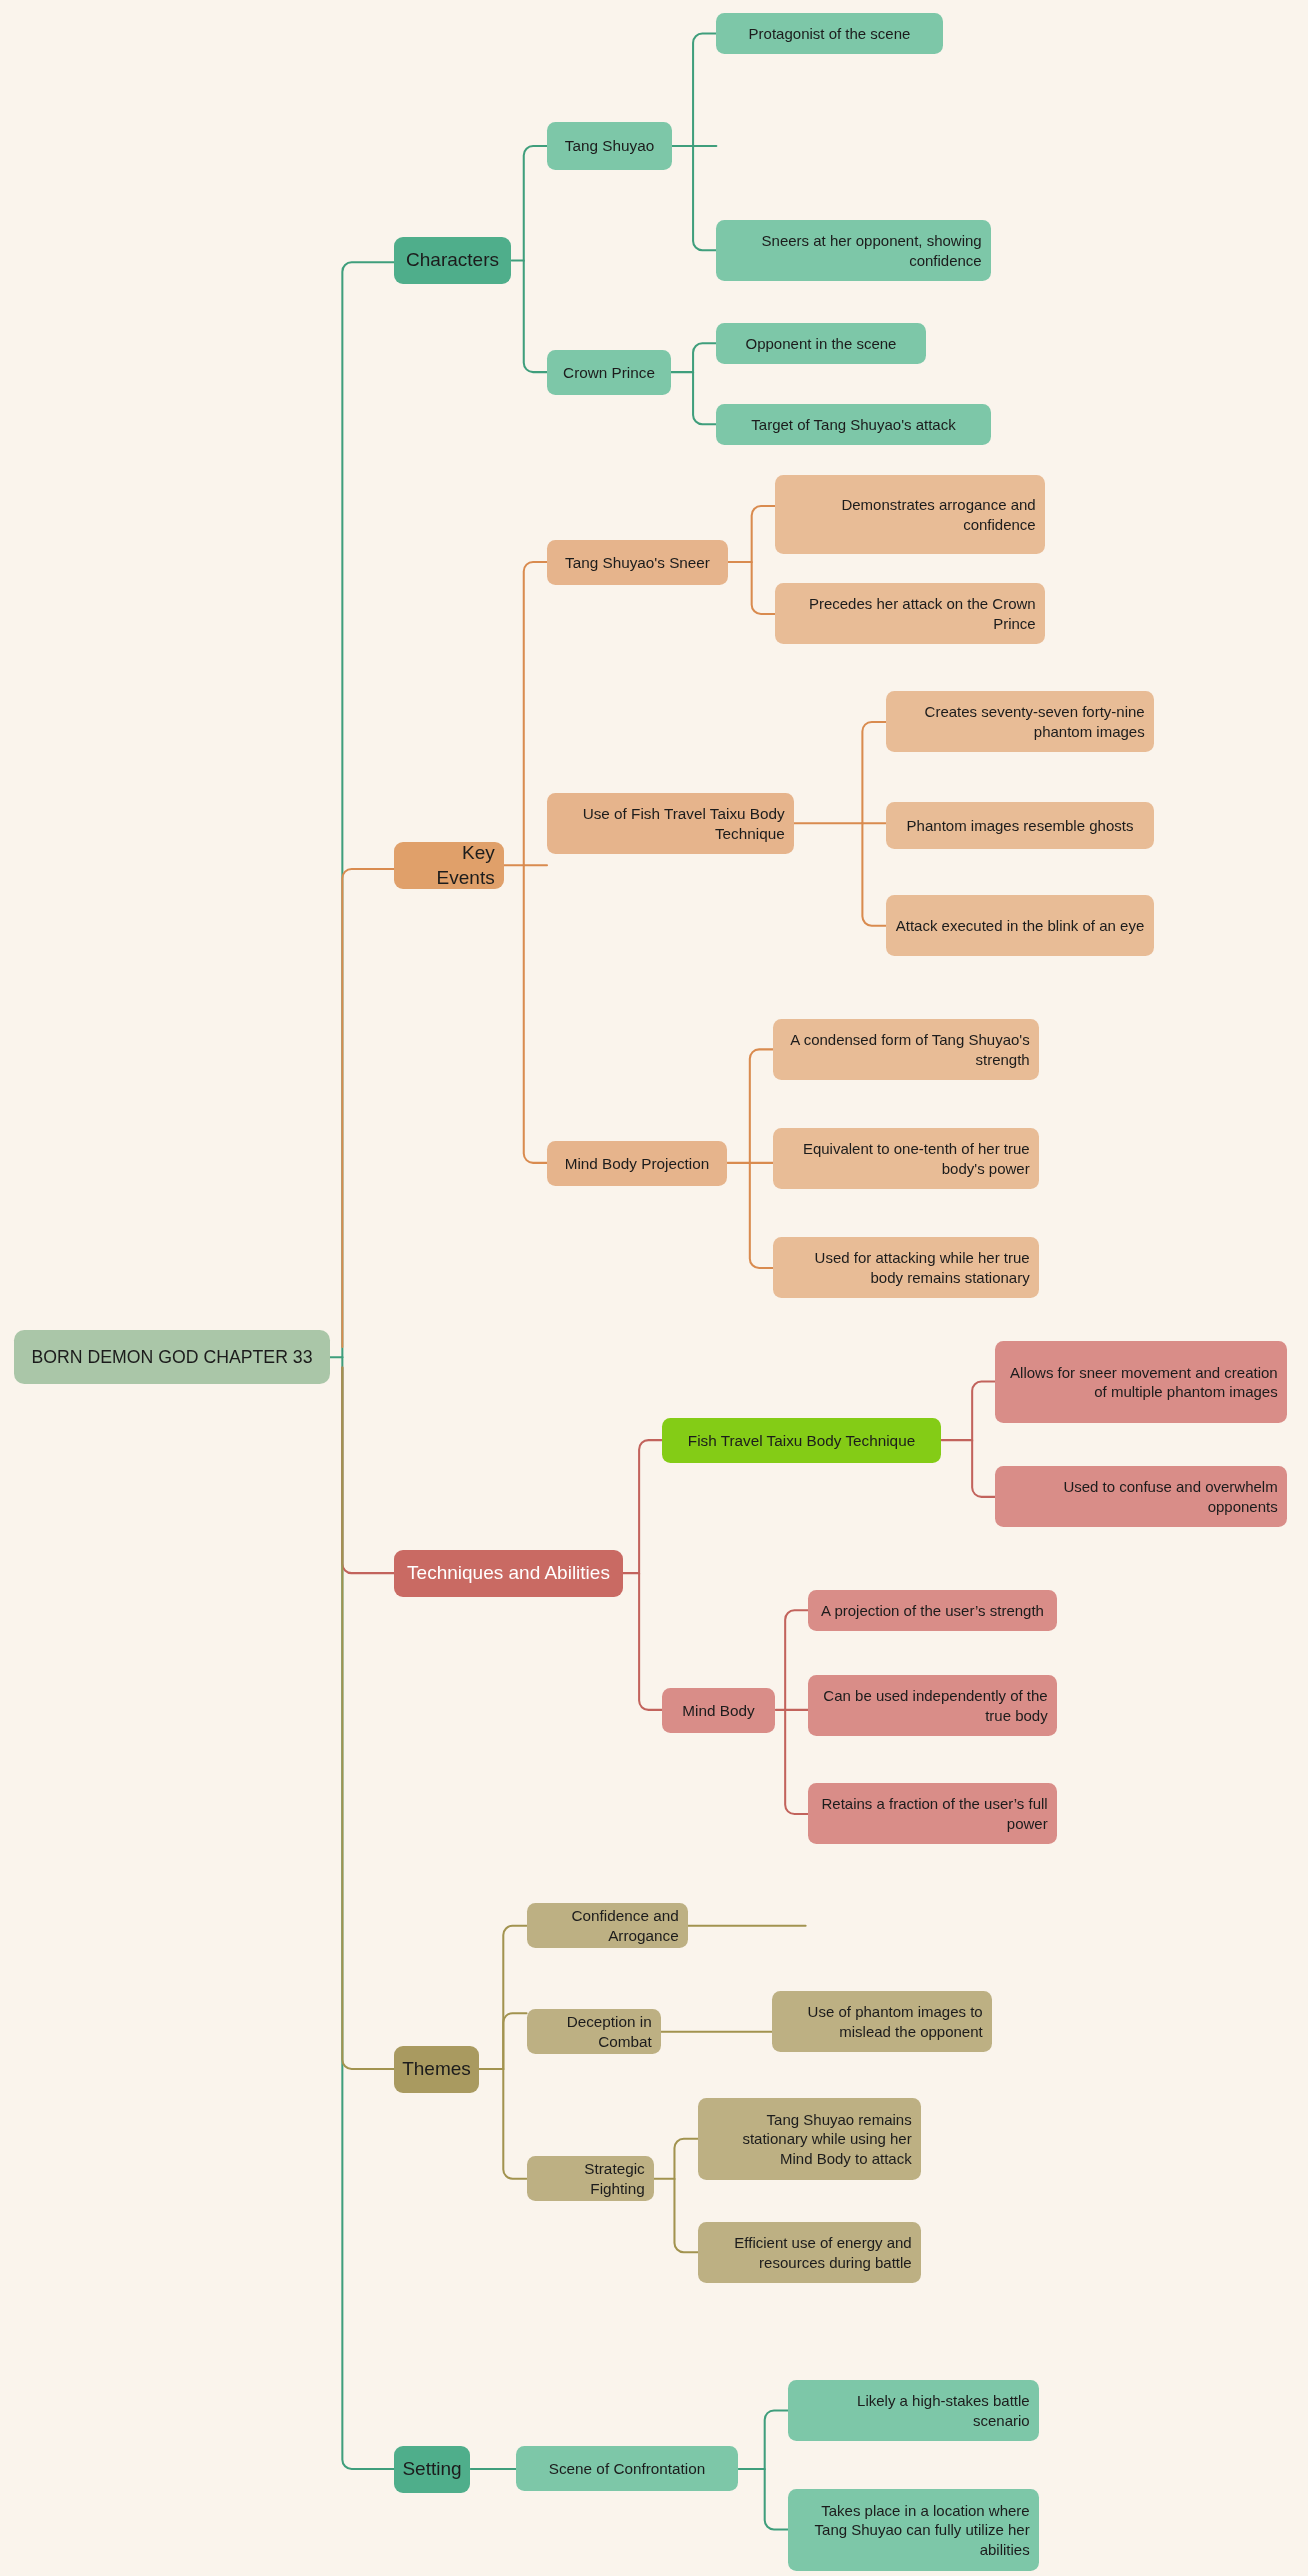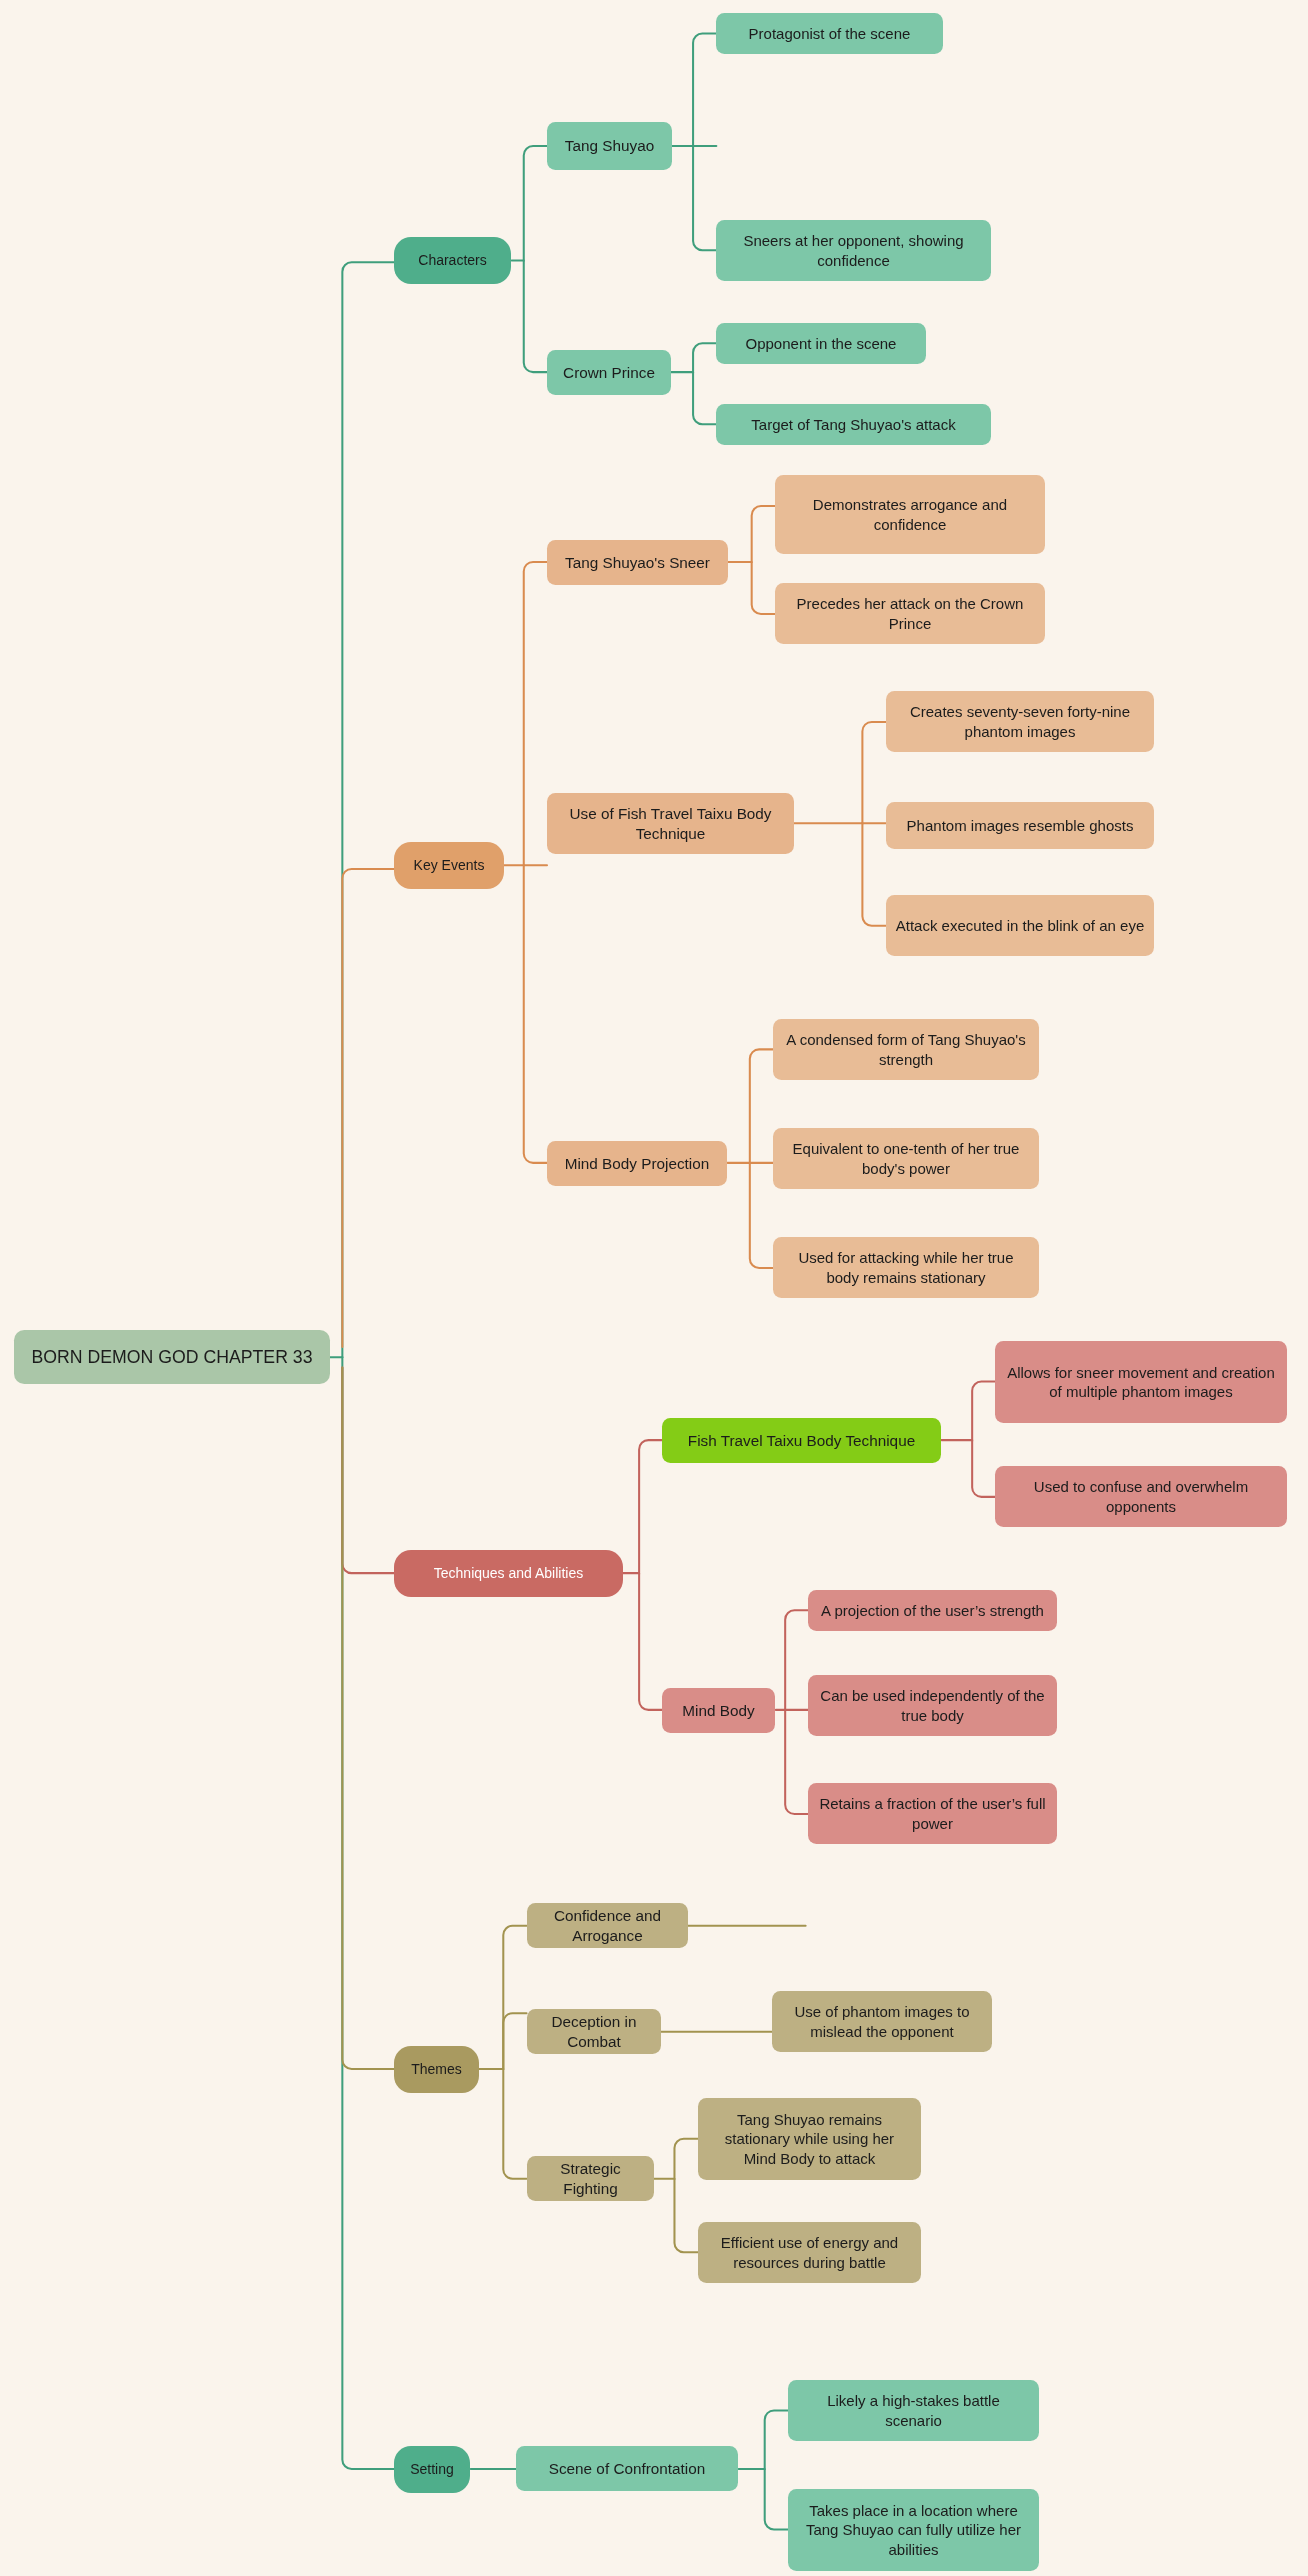--- a/index.html
+++ b/index.html
@@ -8,32 +8,32 @@
     background:#faf4ec;
     font-family:"Liberation Sans",sans-serif;
     position:relative;overflow:hidden;
   }
   #canvas{position:absolute;inset:0;width:1308px;height:2576px;}
   svg.links{position:absolute;left:0;top:0;width:1308px;height:2576px;pointer-events:none;}
   .node{
     position:absolute;
     box-sizing:border-box;
     display:flex;align-items:center;justify-content:center;
-    text-align:center;
+    text-align:right;
     border-radius:8.4px;
     color:#1c1c1c;
     line-height:1.30;
     padding:3.7px 9.3px;
   }
   .root{
     background:#aac6a8;
     font-size:17.7px;
     border-radius:10.2px;
   }
-  .branch{font-size:14px;border-radius:17px;}
+  .branch{font-size:19px;border-radius:9px;}
   .sub{font-size:15.3px;border-radius:8.4px;}
   .leaf{font-size:15px;border-radius:8.4px;}
   .white-text{color:#ffffff;}
 </style>
 </head>
 <body style="background: rgb(250, 244, 236);">
 
 <div id="canvas">
 
   <svg class="links" viewBox="0 0 1406 2769" xmlns="http://www.w3.org/2000/svg">

